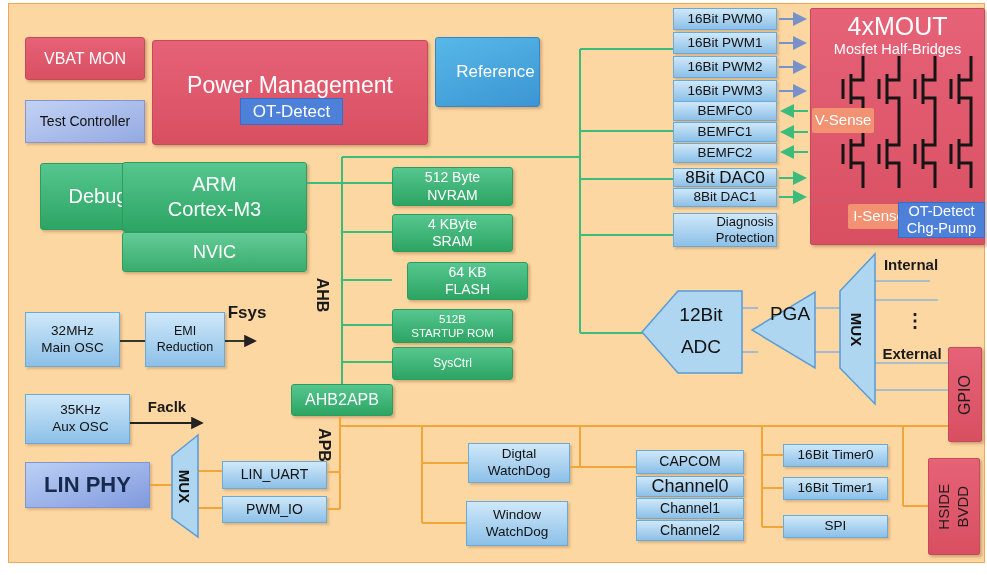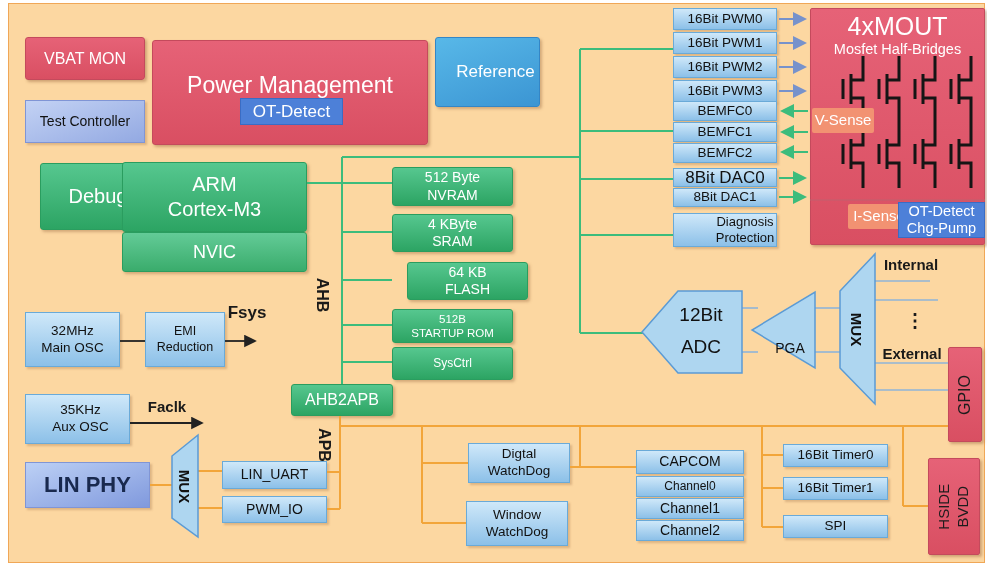--- a/index.html
+++ b/index.html
@@ -158,21 +158,21 @@
     </div>
   <div class="box bluesolid" style="left:898px;top:202px;width:87px;height:36px;font-size:14.5px;z-index:6;line-height:1.2;">
     <span>OT-Detect</span>
       <span>Chg-Pump</span>
   </div>
 
   <div class="shape-text" style="left:660px;top:292px;width:82px;height:78px;font-size:19px;flex-direction:column;line-height:1.7;">
     <span>12Bit</span>
       <span>ADC</span>
   </div>
-  <div class="shape-text" style="left:765px;top:336px;width:50px;height:24px;font-size:14px;">
+  <div class="shape-text" style="left:765px;top:302px;width:50px;height:24px;font-size:19px;">
       <span>PGA</span>
     </div>
   <div class="shape-text" style="left:835px;top:307px;width:44px;height:44px;font-size:15px;font-weight:bold;">
       <span class="rot90">MUX</span>
     </div>
   <div class="label" style="left:876px;top:255px;width:70px;height:18px;font-size:15px;">
       <span>Internal</span>
     </div>
   <div class="label" style="left:876px;top:344px;width:72px;height:18px;font-size:15px;">
       <span>External</span>
@@ -195,21 +195,21 @@
     <span>Digtal</span>
       <span>WatchDog</span>
   </div>
   <div class="box lblue" style="left:466px;top:501px;width:102px;height:45px;font-size:13.5px;">
     <span>Window</span>
       <span>WatchDog</span>
   </div>
   <div class="box lblue" style="left:636px;top:450px;width:108px;height:24px;font-size:14px;">
       <span>CAPCOM</span>
     </div>
-  <div class="box lblue" style="left:636px;top:476px;width:108px;height:21px;font-size:12px;">
+  <div class="box lblue" style="left:636px;top:476px;width:108px;height:21px;font-size:18px;">
       <span>Channel0</span>
     </div>
   <div class="box lblue" style="left:636px;top:498px;width:108px;height:21px;font-size:14px;">
       <span>Channel1</span>
     </div>
   <div class="box lblue" style="left:636px;top:520px;width:108px;height:21px;font-size:14px;">
       <span>Channel2</span>
     </div>
   <div class="box lblue" style="left:783px;top:444px;width:105px;height:23px;font-size:13.5px;">
       <span>16Bit Timer0</span>

